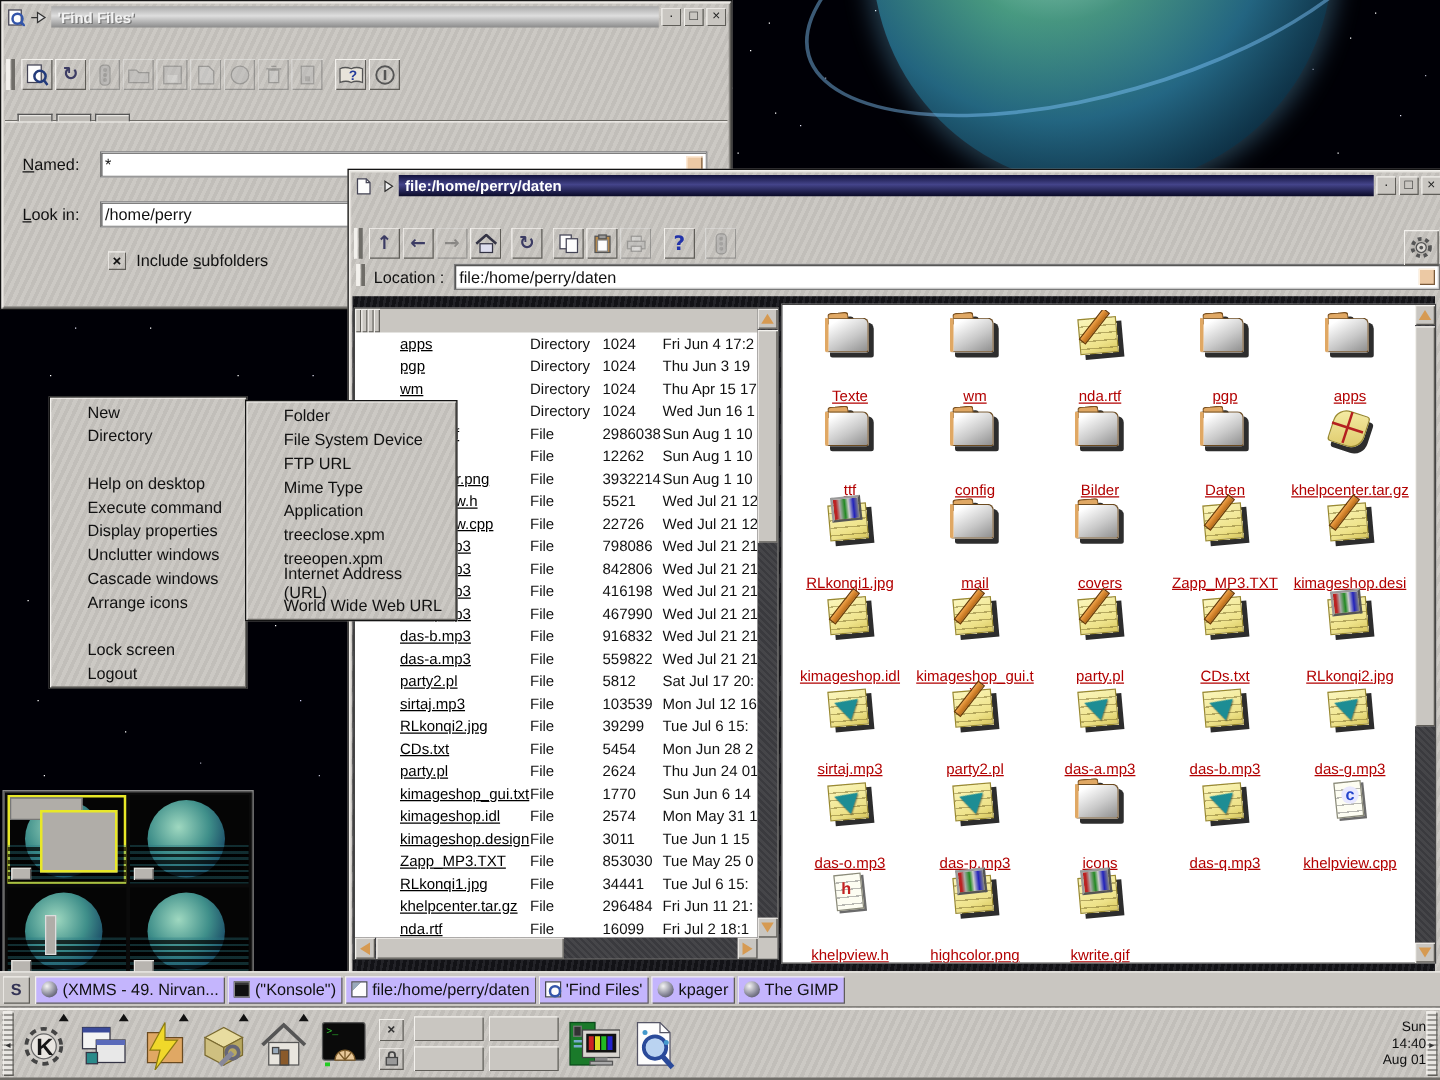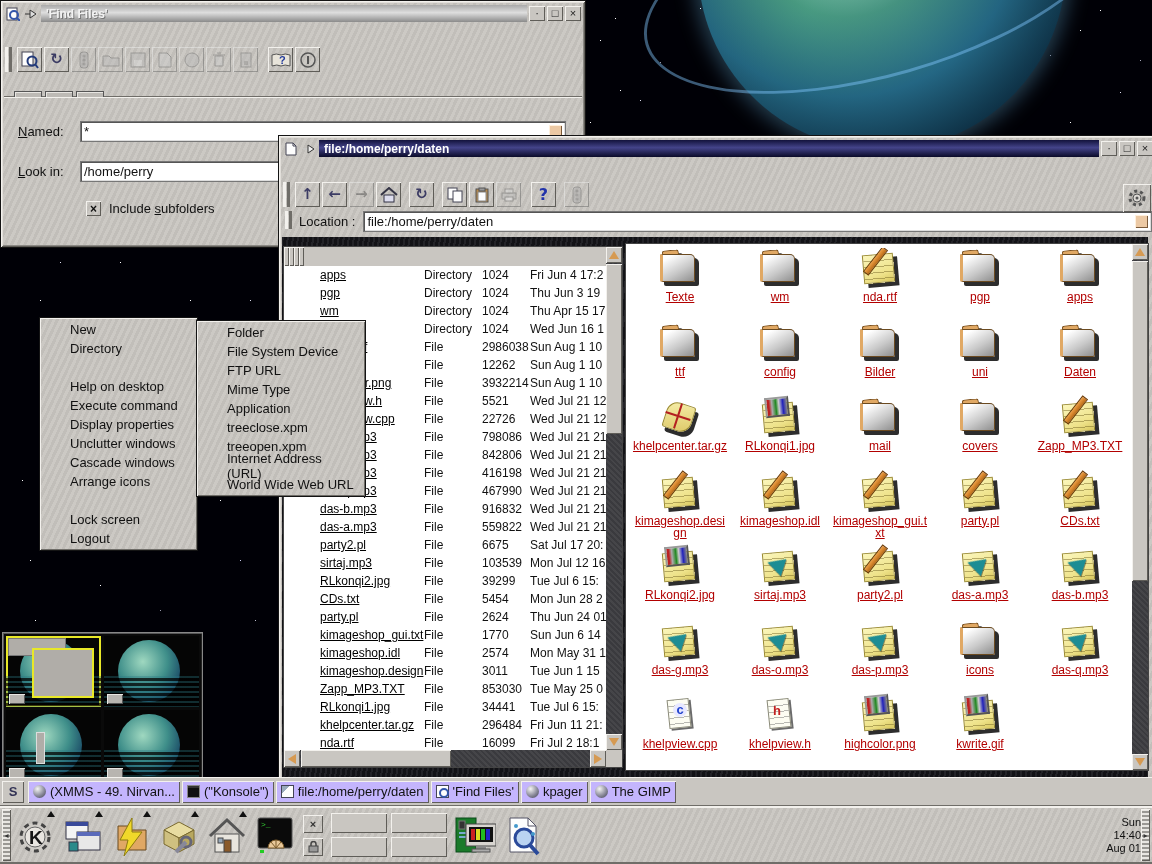--- a/index.html
+++ b/index.html
@@ -96,21 +96,21 @@
      background-image:repeating-linear-gradient(45deg,rgba(255,255,255,.06) 0 2px,transparent 2px 4px);}
   .hbtn{position:absolute;top:0;width:16px;height:17px;background:#c9c6c1;
         box-shadow:inset 1px 1px 0 #f3f1ed,inset -1px -1px 0 #5f5d58;display:flex;align-items:center;justify-content:center;}
   .hbtn.left{left:0;} .hbtn.right{right:0;}
   .hthumb{position:absolute;top:0;height:17px;background:#c9c6c1;
           box-shadow:inset 1px 1px 0 #f3f1ed,inset -1px -1px 0 #5f5d58;}
   
   #iconview{position:absolute;left:343px;top:6px;width:522px;height:526px;background:#fff;border:1px solid #444;}
   .igrid{position:absolute;left:4px;top:4px;right:17px;bottom:0;display:grid;
          grid-template-columns:repeat(5,100px);grid-auto-rows:minmax(67px,auto);overflow:hidden;}
-  .fitem{display:flex;flex-direction:column;align-items:center;padding-top:2px;}
+  .fitem{display:flex;flex-direction:column;align-items:center;padding-top:2px;gap:20px;}
   .flab{max-width:96px;text-align:center;font-size:12px;line-height:12px;color:#b20000;
         text-decoration:underline;word-break:break-all;margin-top:3px;}
   .fmico{position:relative;width:42px;height:38px;flex:none;}
   .fmico[data-kind="folder-icon"]::before{content:"";position:absolute;left:3px;top:0;width:15px;height:8px;
      background:#e0a864;border:1px solid #7a5020;border-bottom:none;border-radius:3px 3px 0 0;}
   .fmico[data-kind="folder-icon"]::after{content:"";position:absolute;left:1px;top:4px;width:31px;height:26px;
      background:linear-gradient(150deg,#ffffff 12%,#c9c9c9 58%,#8f8f8f);border:1px solid #6b4a20;
      border-left:3px solid #e0a864;border-radius:1px 5px 2px 2px;box-shadow:4px 4px 0 rgba(8,8,8,.85);}
   .paper::before{content:"";position:absolute;left:4px;top:4px;width:29px;height:27px;
      background:repeating-linear-gradient(180deg,transparent 0 5px,rgba(120,105,40,.5) 5px 6px),
@@ -556,21 +556,21 @@
             <span class="tname" data-name="file-name">das-a.mp3</span>
             <span class="ttype" data-name="file-type">File</span>
             <span class="tsize" data-name="file-size">559822</span>
             <span class="tdate" data-name="file-date">Wed Jul 21 21</span>
           </div>
           <div class="trow" data-name="table-row">
             <span class="texp" data-name="expander-icon"></span>
             <span class="tico" data-name="file-type-icon"></span>
             <span class="tname" data-name="file-name">party2.pl</span>
             <span class="ttype" data-name="file-type">File</span>
-            <span class="tsize" data-name="file-size">6675</span>
+            <span class="tsize" data-name="file-size">5812</span>
             <span class="tdate" data-name="file-date">Sat Jul 17 20:</span>
           </div>
           <div class="trow" data-name="table-row">
             <span class="texp" data-name="expander-icon"></span>
             <span class="tico" data-name="file-type-icon"></span>
             <span class="tname" data-name="file-name">sirtaj.mp3</span>
             <span class="ttype" data-name="file-type">File</span>
             <span class="tsize" data-name="file-size">103539</span>
             <span class="tdate" data-name="file-date">Mon Jul 12 16</span>
           </div>
@@ -702,24 +702,20 @@
             <span class="fmico paper" data-kind="folder-icon" data-name="folder-icon"></span>
             <span class="flab" data-name="file-label">ttf</span>
           </div>
           <div class="fitem" data-name="icon-view-item">
             <span class="fmico paper" data-kind="folder-icon" data-name="folder-icon"></span>
             <span class="flab" data-name="file-label">config</span>
           </div>
           <div class="fitem" data-name="icon-view-item">
             <span class="fmico paper" data-kind="folder-icon" data-name="folder-icon"></span>
             <span class="flab" data-name="file-label">Bilder</span>
-          </div>
-          <div class="fitem" data-name="icon-view-item">
-            <span class="fmico paper" data-kind="folder-icon" data-name="folder-icon"></span>
-            <span class="flab" data-name="file-label">uni</span>
           </div>
           <div class="fitem" data-name="icon-view-item">
             <span class="fmico paper" data-kind="folder-icon" data-name="folder-icon"></span>
             <span class="flab" data-name="file-label">Daten</span>
           </div>
           <div class="fitem" data-name="icon-view-item">
             <span class="fmico paper" data-kind="tar-icon" data-name="tar-icon"></span>
             <span class="flab" data-name="file-label">khelpcenter.tar.gz</span>
           </div>
           <div class="fitem" data-name="icon-view-item">

